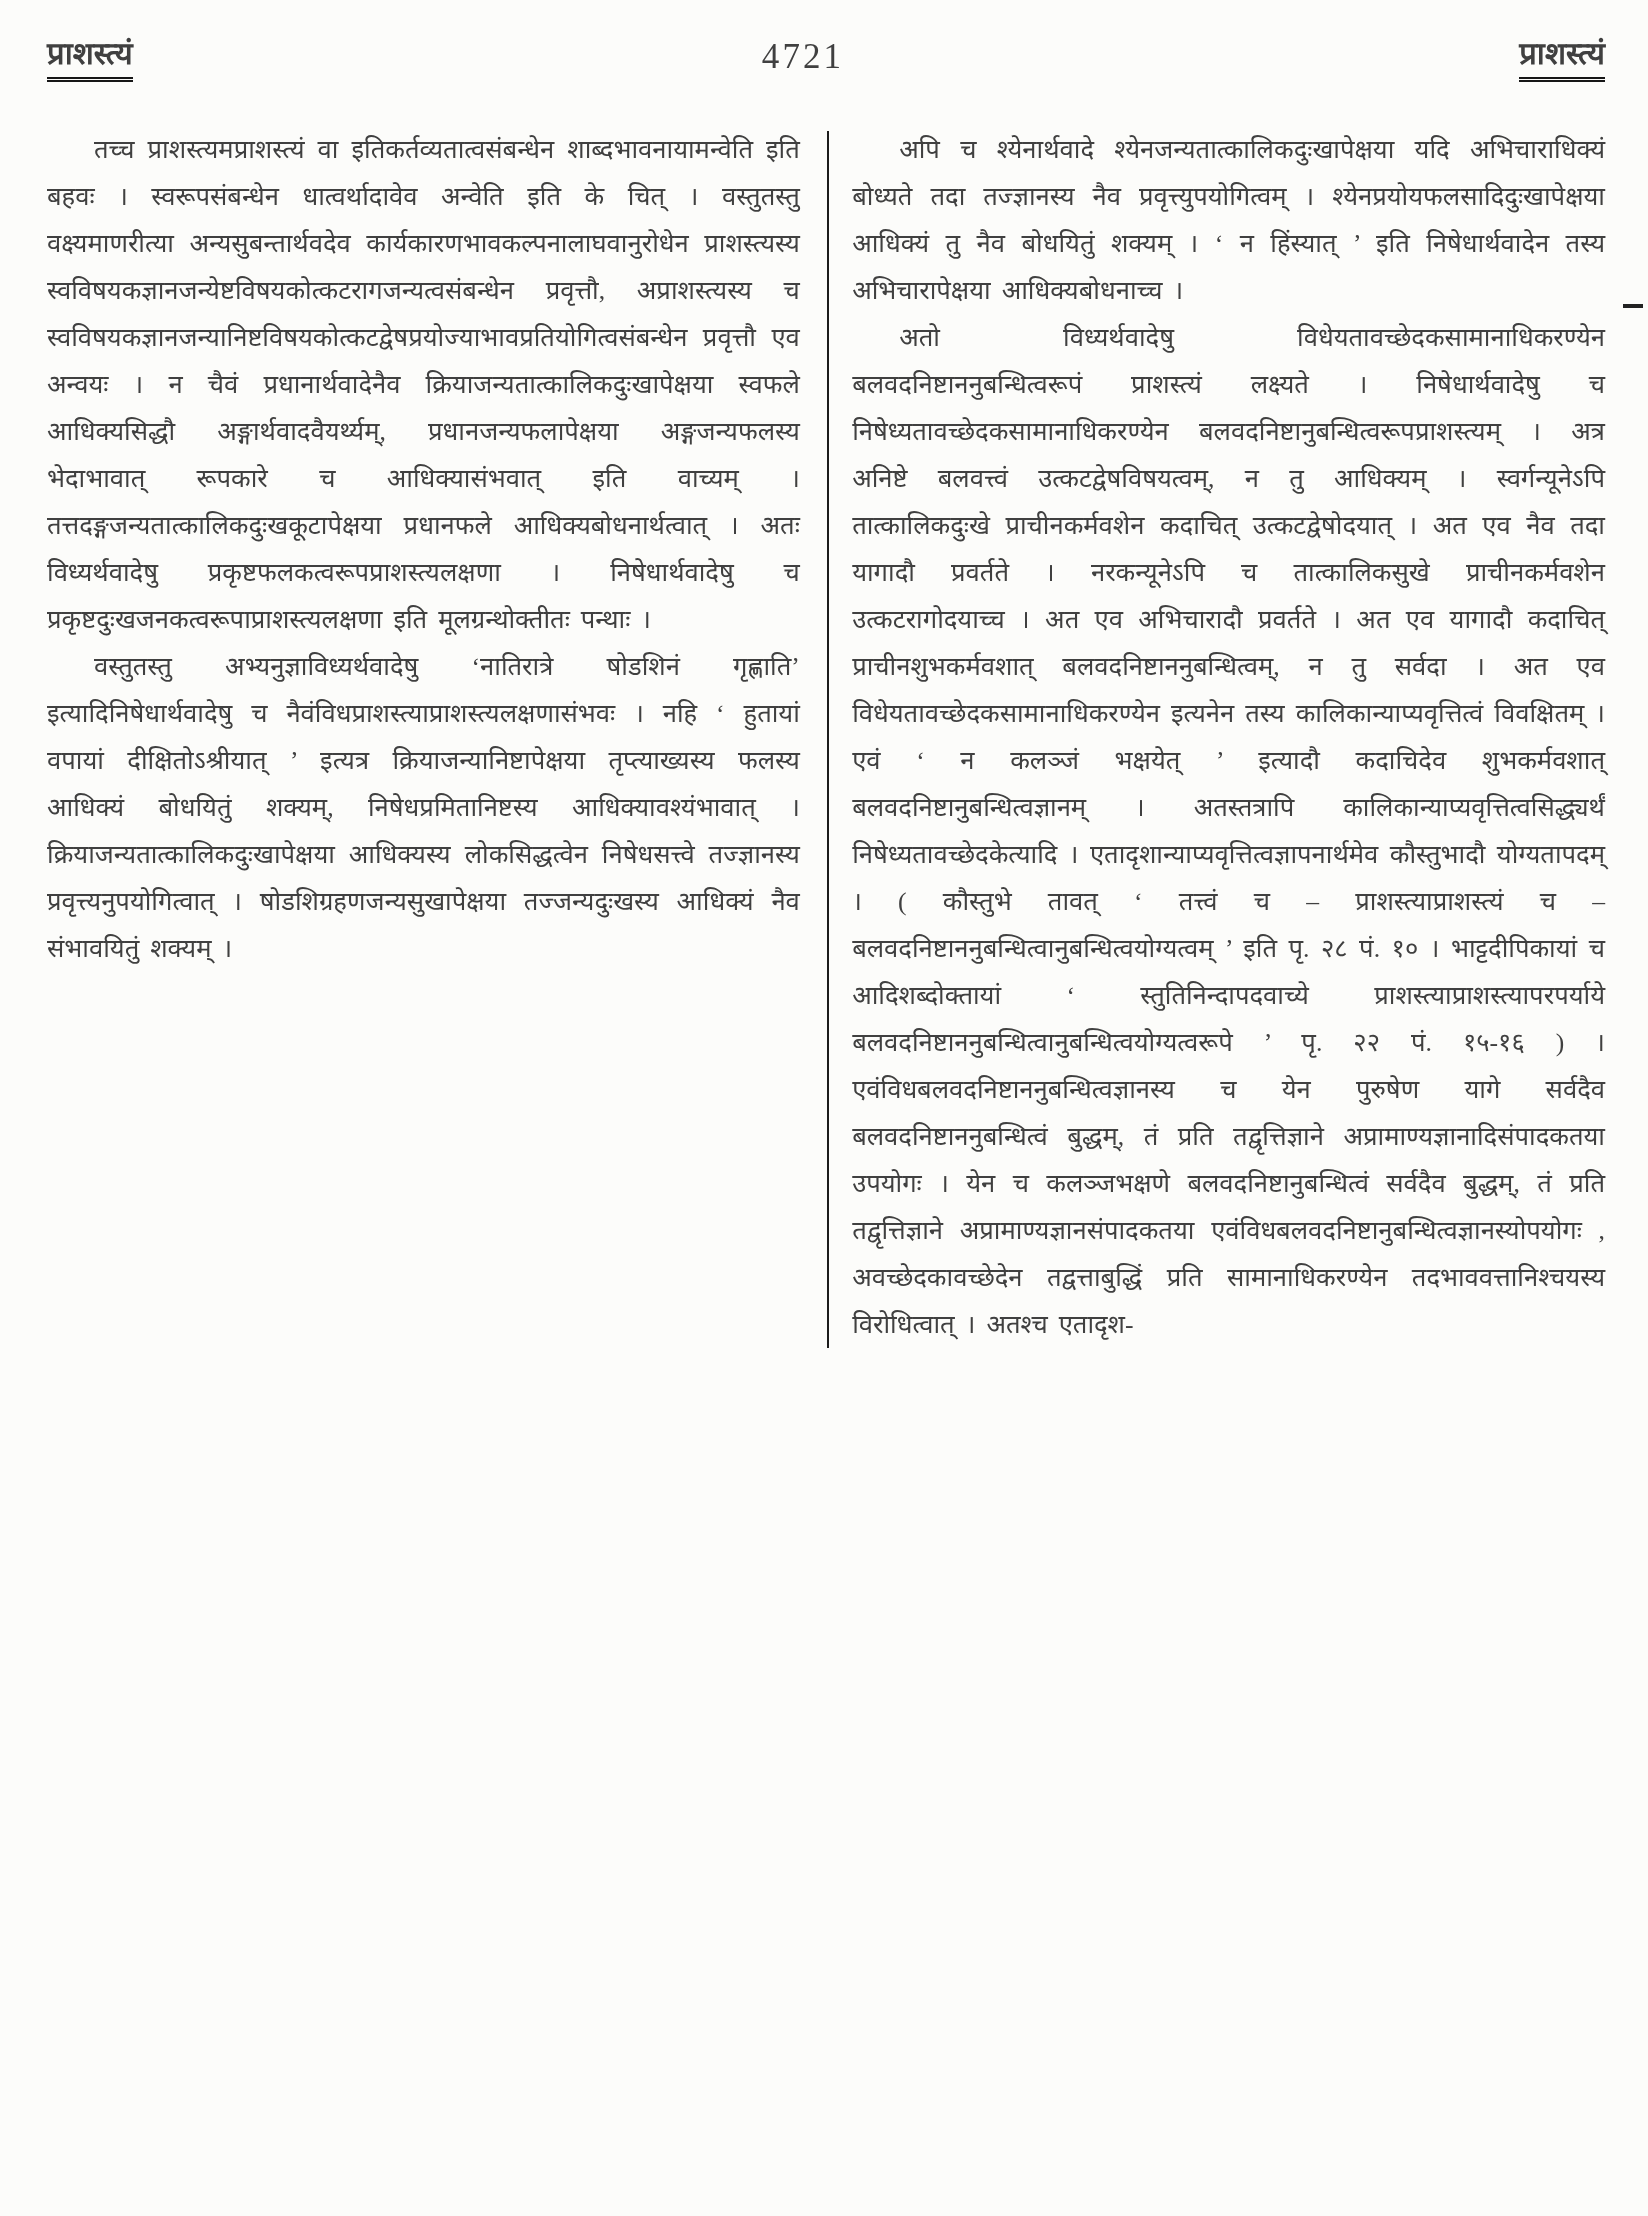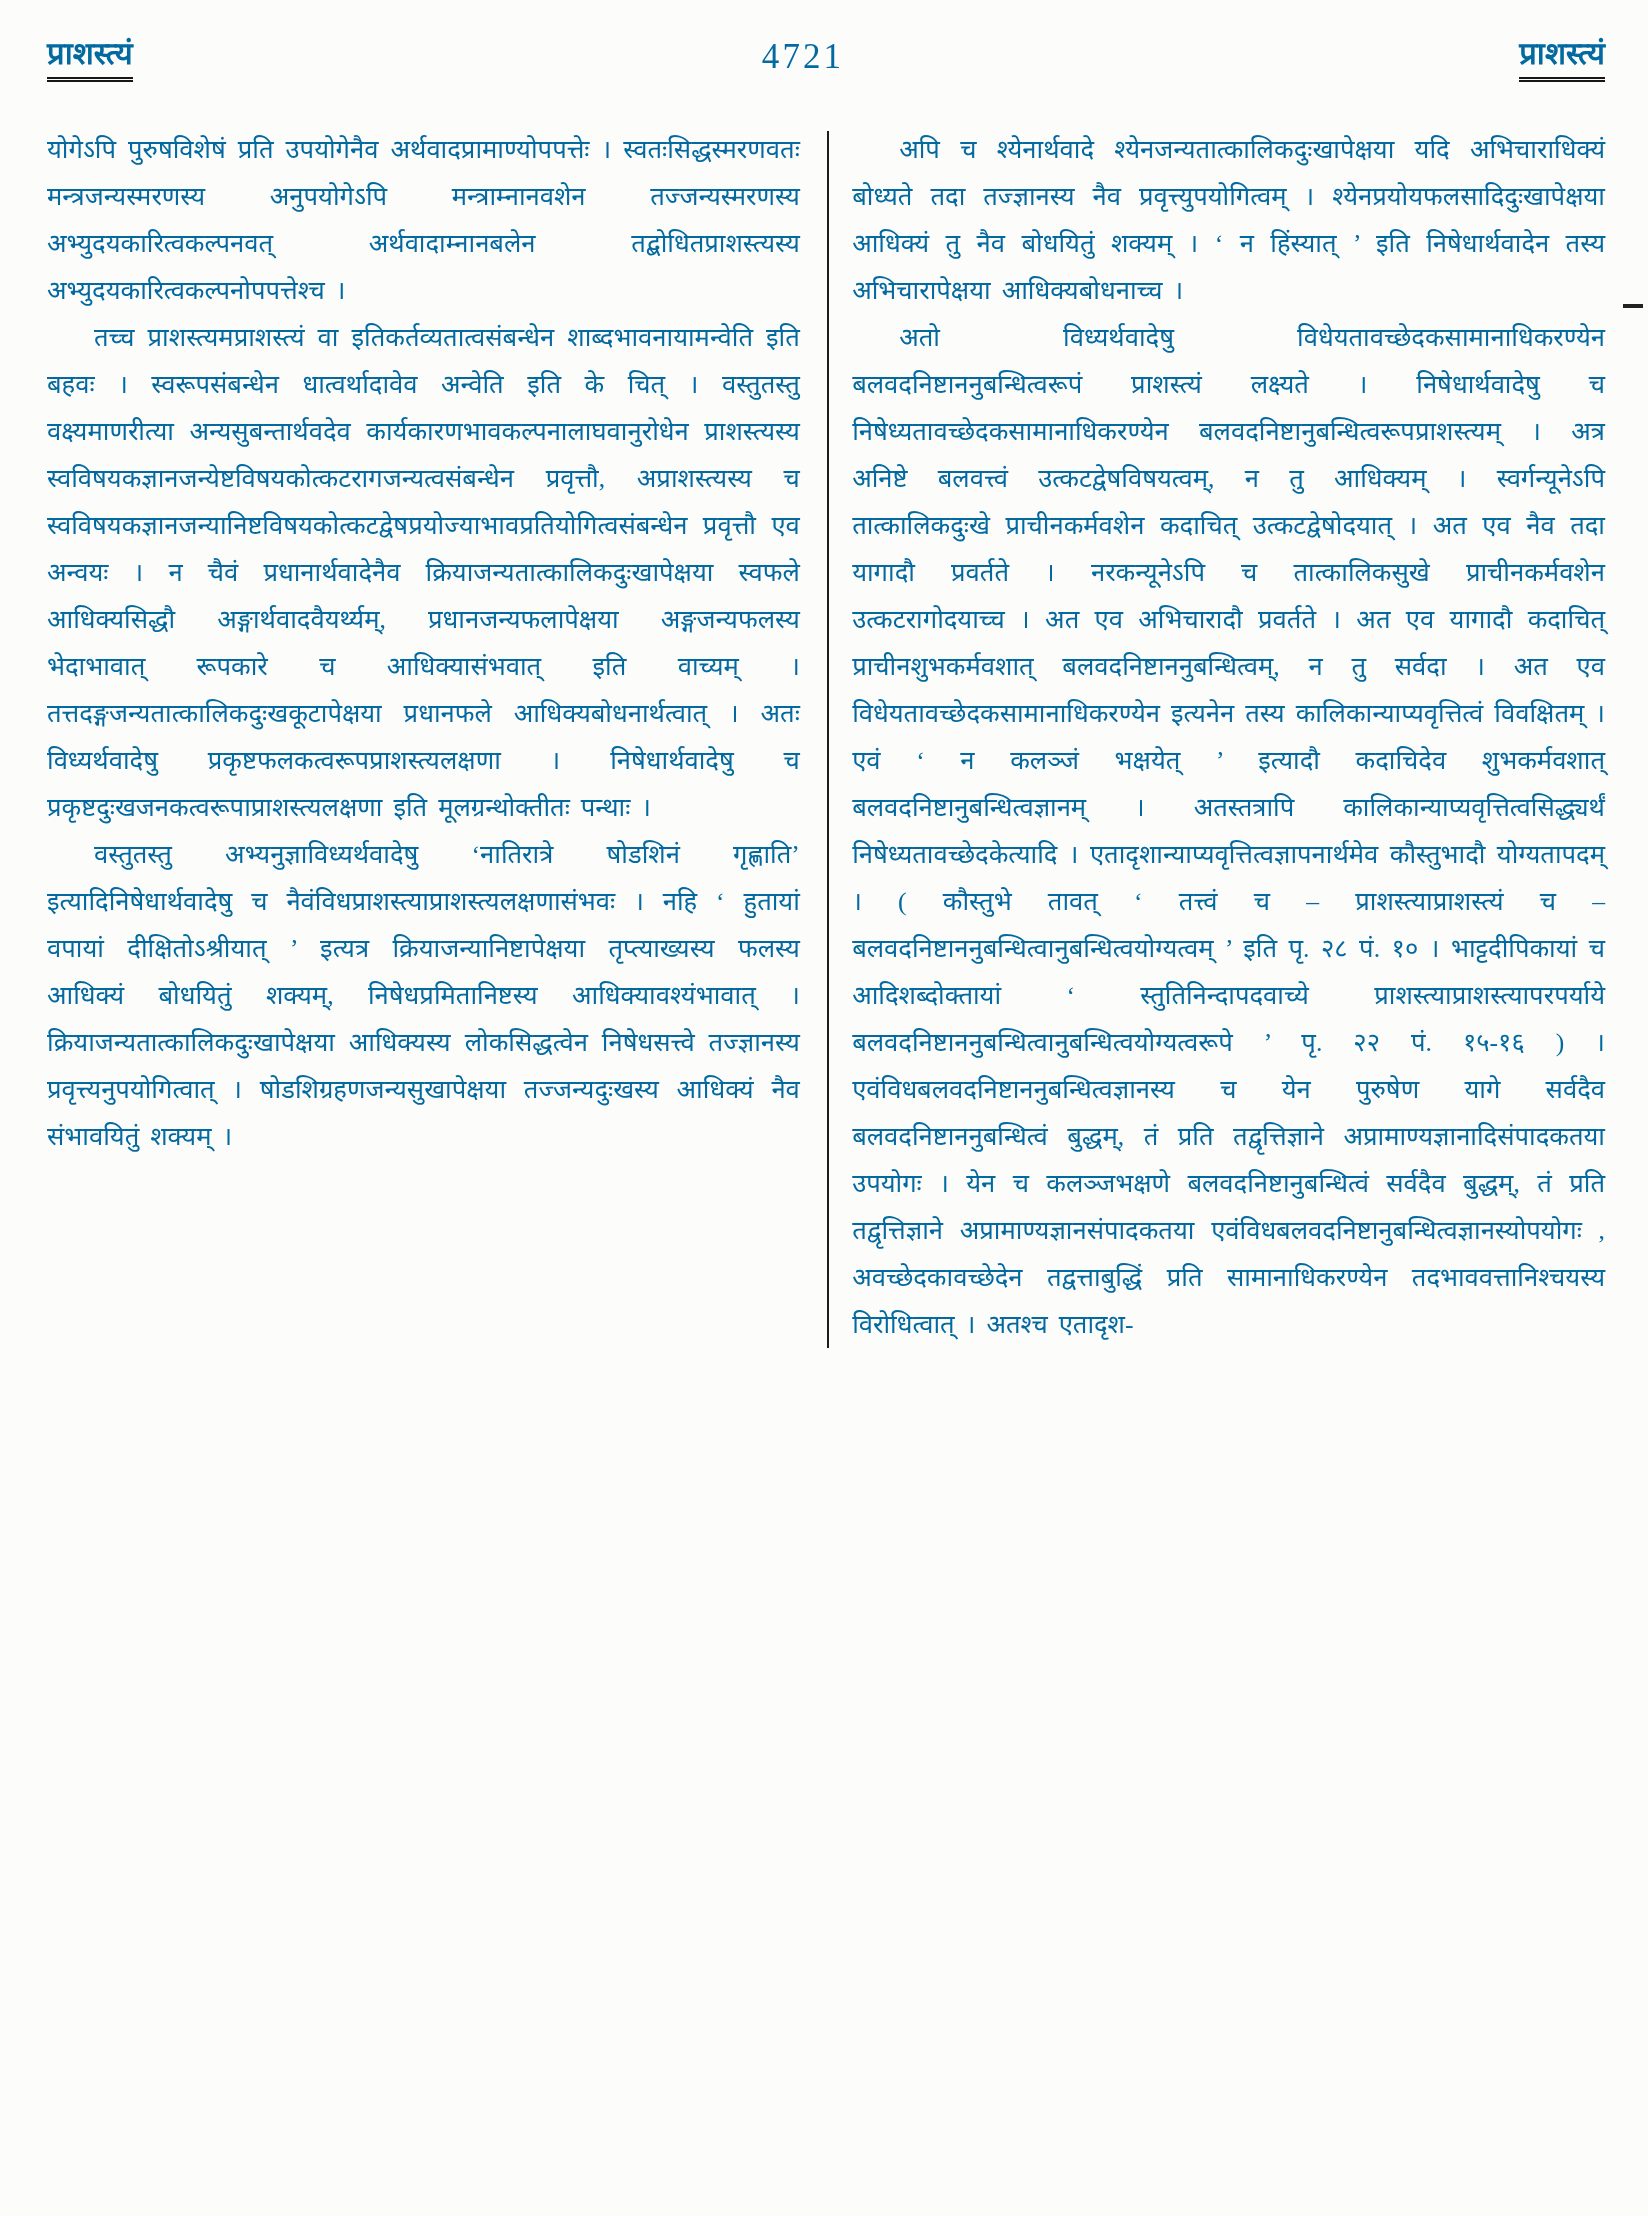--- a/index.html
+++ b/index.html
@@ -6,21 +6,21 @@
     margin: 0;
     padding: 0;
     background: #e8e8e6;
   }
   .page {
     position: relative;
     width: 1649px;
     height: 2216px;
     margin: 0 auto;
     background: #fcfcfa;
-    color: #0369a1;
+    color: #404040;
     font-family: "Liberation Serif", "DejaVu Serif", serif;
     box-sizing: border-box;
     padding: 37px 44px 15.3px 47px;
     overflow: hidden;
   }
   
   .header {
     display: flex;
     align-items: flex-start;
     justify-content: space-between;
@@ -82,21 +82,20 @@
 
   <div class="header">
     <span class="header-word">प्राशस्त्यं</span>
     <span class="page-number">4721</span>
     <span class="header-word">प्राशस्त्यं</span>
   </div>
 
   <div class="columns">
 
     <div class="column">
-      <p>योगेऽपि पुरुषविशेषं प्रति उपयोगेनैव अर्थवादप्रामाण्योपपत्तेः । स्वतःसिद्धस्मरणवतः मन्त्रजन्यस्मरणस्य अनुपयोगेऽपि मन्त्राम्नानवशेन तज्जन्यस्मरणस्य अभ्युदयकारित्वकल्पनवत् अर्थवादाम्नानबलेन तद्बोधितप्राशस्त्यस्य अभ्युदयकारित्वकल्पनोपपत्तेश्च ।</p>
       <p class="indent">तच्च प्राशस्त्यमप्राशस्त्यं वा इतिकर्तव्यतात्वसंबन्धेन शाब्दभावनायामन्वेति इति बहवः । स्वरूपसंबन्धेन धात्वर्थादावेव अन्वेति इति के चित् । वस्तुतस्तु वक्ष्यमाणरीत्या अन्यसुबन्तार्थवदेव कार्यकारणभावकल्पनालाघवानुरोधेन प्राशस्त्यस्य स्वविषयकज्ञानजन्येष्टविषयकोत्कटरागजन्यत्वसंबन्धेन प्रवृत्तौ, अप्राशस्त्यस्य च स्वविषयकज्ञानजन्यानिष्टविषयकोत्कटद्वेषप्रयोज्याभावप्रतियोगित्वसंबन्धेन प्रवृत्तौ एव अन्वयः । न चैवं प्रधानार्थवादेनैव क्रियाजन्यतात्कालिकदुःखापेक्षया स्वफले आधिक्यसिद्धौ अङ्गार्थवादवैयर्थ्यम्, प्रधानजन्यफलापेक्षया अङ्गजन्यफलस्य भेदाभावात् रूपकारे च आधिक्यासंभवात् इति वाच्यम् । तत्तदङ्गजन्यतात्कालिकदुःखकूटापेक्षया प्रधानफले आधिक्यबोधनार्थत्वात् । अतः विध्यर्थवादेषु प्रकृष्टफलकत्वरूपप्राशस्त्यलक्षणा । निषेधार्थवादेषु च प्रकृष्टदुःखजनकत्वरूपाप्राशस्त्यलक्षणा इति मूलग्रन्थोक्तीतः पन्थाः ।</p>
       <p class="indent">वस्तुतस्तु अभ्यनुज्ञाविध्यर्थवादेषु ‘नातिरात्रे षोडशिनं गृह्णाति’ इत्यादिनिषेधार्थवादेषु च नैवंविधप्राशस्त्याप्राशस्त्यलक्षणासंभवः । नहि ‘ हुतायां वपायां दीक्षितोऽश्रीयात् ’ इत्यत्र क्रियाजन्यानिष्टापेक्षया तृप्त्याख्यस्य फलस्य आधिक्यं बोधयितुं शक्यम्, निषेधप्रमितानिष्टस्य आधिक्यावश्यंभावात् । क्रियाजन्यतात्कालिकदुःखापेक्षया आधिक्यस्य लोकसिद्धत्वेन निषेधसत्त्वे तज्ज्ञानस्य प्रवृत्त्यनुपयोगित्वात् । षोडशिग्रहणजन्यसुखापेक्षया तज्जन्यदुःखस्य आधिक्यं नैव संभावयितुं शक्यम् ।</p>
     </div>
 
     <div class="col-divider"></div>
 
     <div class="column">
       <p class="indent">अपि च श्येनार्थवादे श्येनजन्यतात्कालिकदुःखापेक्षया यदि अभिचाराधिक्यं बोध्यते तदा तज्ज्ञानस्य नैव प्रवृत्त्युपयोगित्वम् । श्येनप्रयोयफलसादिदुःखापेक्षया आधिक्यं तु नैव बोधयितुं शक्यम् । ‘ न हिंस्यात् ’ इति निषेधार्थवादेन तस्य अभिचारापेक्षया आधिक्यबोधनाच्च ।</p>
       <p class="indent">अतो विध्यर्थवादेषु विधेयतावच्छेदकसामानाधिकरण्येन बलवदनिष्टाननुबन्धित्वरूपं प्राशस्त्यं लक्ष्यते । निषेधार्थवादेषु च निषेध्यतावच्छेदकसामानाधिकरण्येन बलवदनिष्टानुबन्धित्वरूपप्राशस्त्यम् । अत्र अनिष्टे बलवत्त्वं उत्कटद्वेषविषयत्वम्, न तु आधिक्यम् । स्वर्गन्यूनेऽपि तात्कालिकदुःखे प्राचीनकर्मवशेन कदाचित् उत्कटद्वेषोदयात् । अत एव नैव तदा यागादौ प्रवर्तते । नरकन्यूनेऽपि च तात्कालिकसुखे प्राचीनकर्मवशेन उत्कटरागोदयाच्च । अत एव अभिचारादौ प्रवर्तते । अत एव यागादौ कदाचित् प्राचीनशुभकर्मवशात् बलवदनिष्टाननुबन्धित्वम्, न तु सर्वदा । अत एव विधेयतावच्छेदकसामानाधिकरण्येन इत्यनेन तस्य कालिकान्याप्यवृत्तित्वं विवक्षितम् । एवं ‘ न कलञ्जं भक्षयेत् ’ इत्यादौ कदाचिदेव शुभकर्मवशात् बलवदनिष्टानुबन्धित्वज्ञानम् । अतस्तत्रापि कालिकान्याप्यवृत्तित्वसिद्ध्यर्थं निषेध्यतावच्छेदकेत्यादि । एतादृशान्याप्यवृत्तित्वज्ञापनार्थमेव कौस्तुभादौ योग्यतापदम् । ( कौस्तुभे तावत् ‘ तत्त्वं च – प्राशस्त्याप्राशस्त्यं च – बलवदनिष्टाननुबन्धित्वानुबन्धित्वयोग्यत्वम् ’ इति पृ. २८ पं. १० । भाट्टदीपिकायां च आदिशब्दोक्तायां ‘ स्तुतिनिन्दापदवाच्ये प्राशस्त्याप्राशस्त्यापरपर्याये बलवदनिष्टाननुबन्धित्वानुबन्धित्वयोग्यत्वरूपे ’ पृ. २२ पं. १५-१६ ) । एवंविधबलवदनिष्टाननुबन्धित्वज्ञानस्य च येन पुरुषेण यागे सर्वदैव बलवदनिष्टाननुबन्धित्वं बुद्धम्, तं प्रति तद्वृत्तिज्ञाने अप्रामाण्यज्ञानादिसंपादकतया उपयोगः । येन च कलञ्जभक्षणे बलवदनिष्टानुबन्धित्वं सर्वदैव बुद्धम्, तं प्रति तद्वृत्तिज्ञाने अप्रामाण्यज्ञानसंपादकतया एवंविधबलवदनिष्टानुबन्धित्वज्ञानस्योपयोगः , अवच्छेदकावच्छेदेन तद्वत्ताबुद्धिं प्रति सामानाधिकरण्येन तदभाववत्तानिश्चयस्य विरोधित्वात् । अतश्च एतादृश-</p>
     </div>

